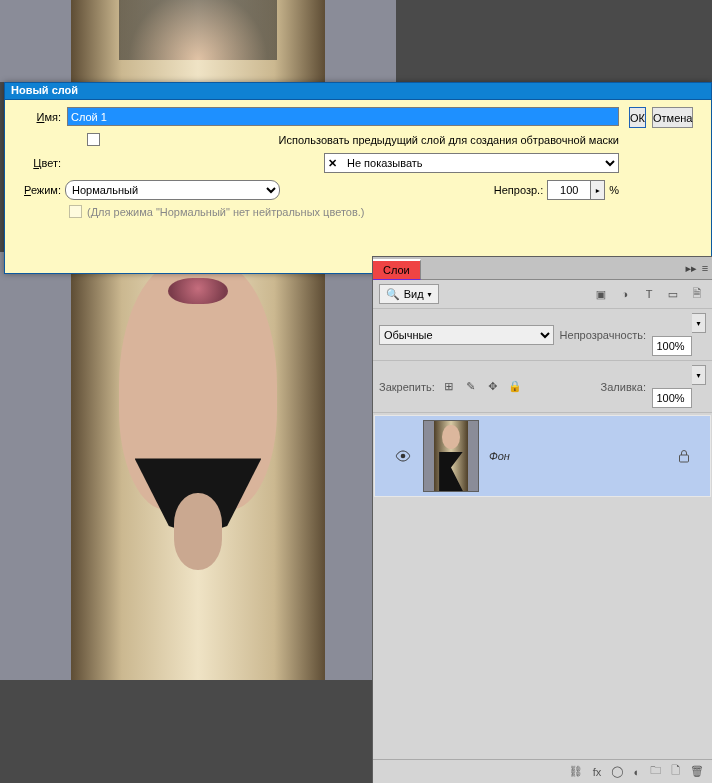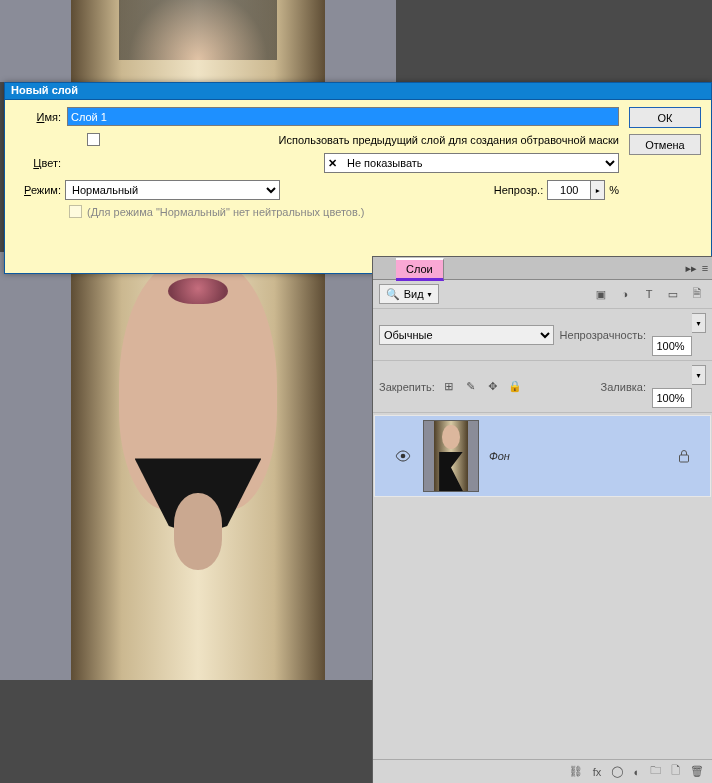--- a/index.html
+++ b/index.html
@@ -24,51 +24,51 @@
           background:#caa890;border-radius:50%/40%;}
   .dark-bg { position:absolute; top:680px; left:0; width:396px; height:103px; background:#494949;}
 
   
   .dialog { position:absolute; left:4px; top:82px; width:708px; height:192px;
             background:#fef9c3; border:1px solid #0c59a0; box-shadow:0 0 6px rgba(0,0,0,.35); }
   .dlg-title { height:17px; background:#0f81d3; color:#fff; padding:1px 6px; font-weight:bold;
                border-bottom:1px solid #0c59a0;}
   .dlg-body  { padding:7px 10px 6px 10px; display:flex; gap:10px; }
   .dlg-col1  { flex:1; }
-  .dlg-col2  { width:72px; display:flex; flex-direction:column; gap:6px; }
+  .dlg-col2  { width:72px; display:flex; gap:6px; }
 
   .row { display:flex; align-items:center; gap:6px; margin-bottom:7px;justify-content:space-between; }
   .lbl { width:46px; text-align:right; color:#000; }
   .lbl span.u { text-decoration: underline; }
   input[type=text].wide { flex:1; height:19px; padding:1px 3px; border:1px solid #7a7a7a; background:#fff; }
   input[type=text].sel  { background:#1e90ff; color:#fff; }
   .chk { width:13px; height:13px; border:1px solid #7a7a7a; background:#fff; display:inline-block; flex-shrink:0;}
   select.combo { height:20px; border:1px solid #7a7a7a; background:#fff; padding:0 2px; }
   .combo-wrap { position:relative; display:flex; align-items:center; }
   .combo-x { position:absolute; left:4px; font-weight:bold; color:#000; }
   select.with-x { padding-left:18px; width:295px;}
   .mode-row { display:flex; align-items:center; gap:4px; }
-  select.mode { width:215px; }
+  select.mode { width:215px;border-radius:9px; }
   .spacer { flex:1; }
   .num-box { display:flex; align-items:center; }
   .num-box input { width:44px; height:20px; border:1px solid #7a7a7a; text-align:center; }
   .num-btn { width:14px; height:20px; border:1px solid #7a7a7a; border-left:none; background:#efefef;
              display:flex;align-items:center;justify-content:center; font-size:8px;}
   .note { color:#888; margin-left:54px; margin-top:-2px; display:flex; align-items:center; gap:5px;}
   .btn  { height:21px; border:1px solid #8a8a8a; background:#e9e9e9; }
   .btn.primary { border:1px solid #1e62b6; }
 
   
   .right-panel { position:absolute; left:372px; top:256px; width:340px; height:527px;
                  background:#d5d5d5; border-left:1px solid #5e5e5e; border-top:1px solid #5e5e5e; }
   .tabs-row { display:flex; align-items:center; height:23px; background:#c2c2c2;
               border-bottom:1px solid #888;}
   .tab { padding:3px 10px; background:#d5d5d5; border-right:1px solid #888;
          border-top:2px solid #fff; position:relative; top:1px; }
-  .tab.active { background:#f9a8d4; font-weight:normal; border-bottom:3px solid #6d28d9;margin-left:23px;}
+  .tab.active { background:#ef4444; font-weight:normal; border-bottom:1px solid #6d28d9;}
   .tabs-spacer{flex:1;}
   .tiny-ic{width:14px;display:flex;align-items:center;justify-content:center;color:#444;}
 
   .filter-row, .opts-row, .lock-row { display:flex; align-items:center; gap:6px;
       padding:4px 6px; border-bottom:1px solid #bcbcbc; }
   .pill { height:20px; border:1px solid #9b9b9b; background:#efefef; padding:0 6px;
           display:flex; align-items:center; gap:4px;}
   .pill .caret{font-size:8px;}
   .mini{width:18px;height:18px;border:1px solid #d5d5d5;display:flex;align-items:center;justify-content:center;color:#555;}
   .opts-row select { flex:1; height:20px; border:1px solid #9b9b9b; background:#efefef; }

